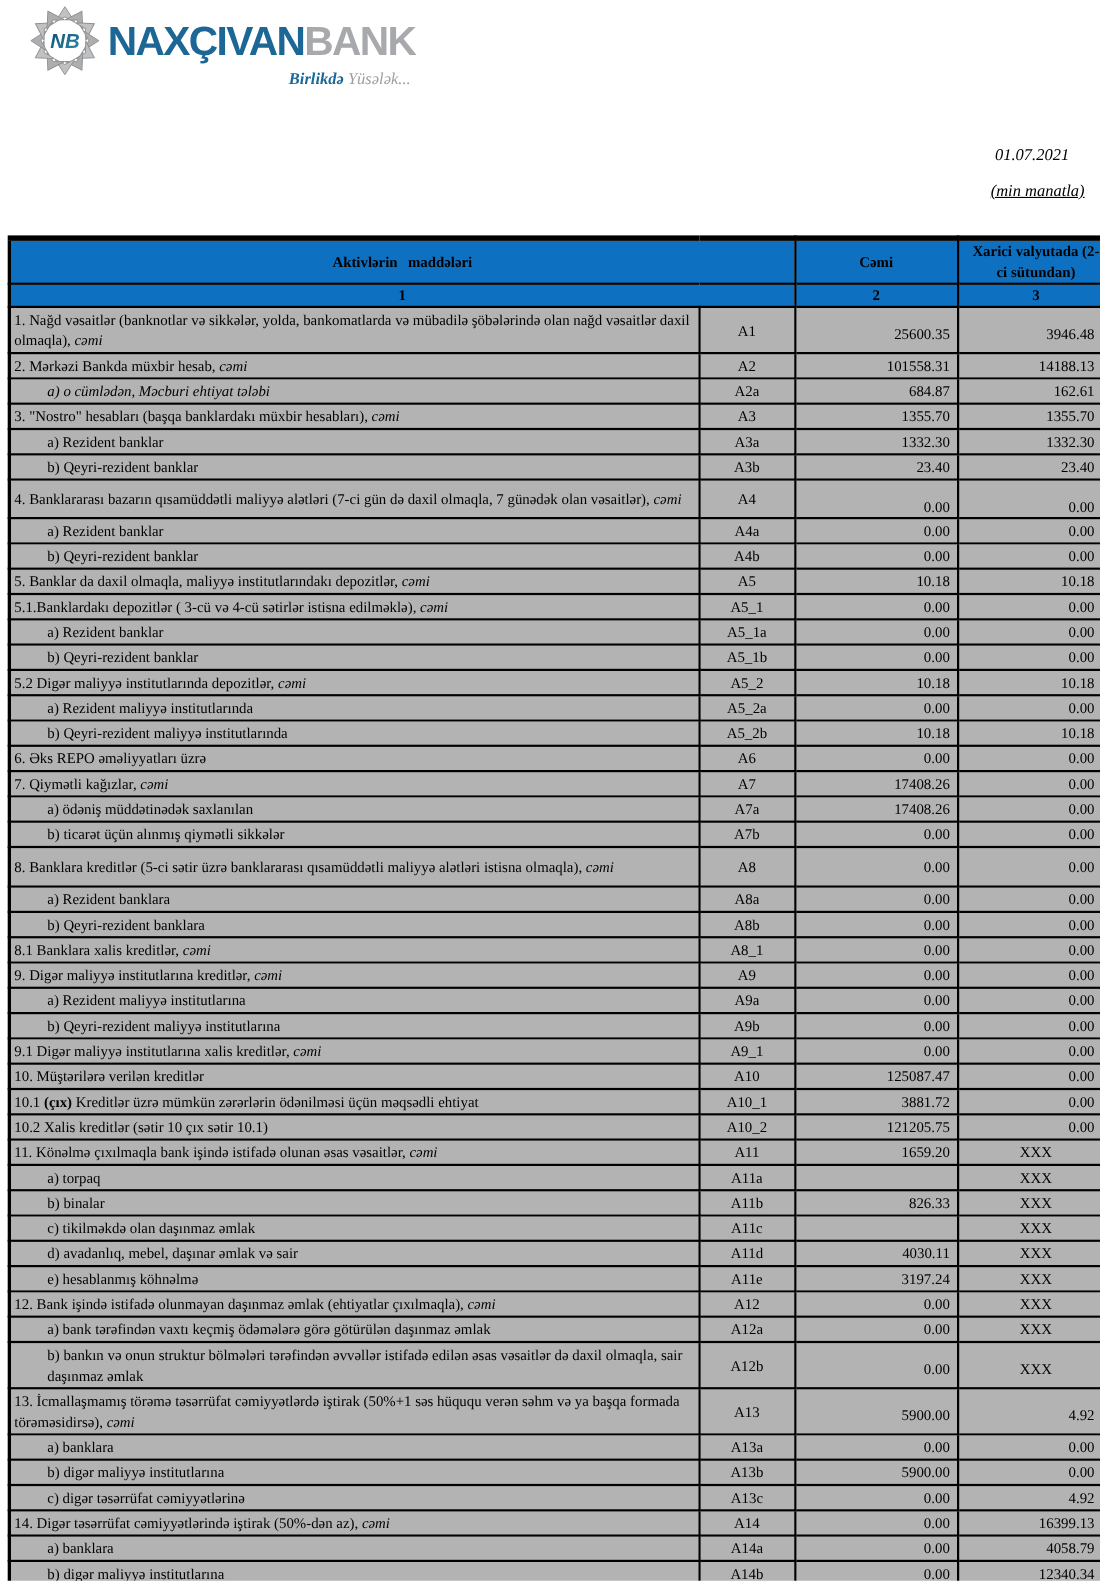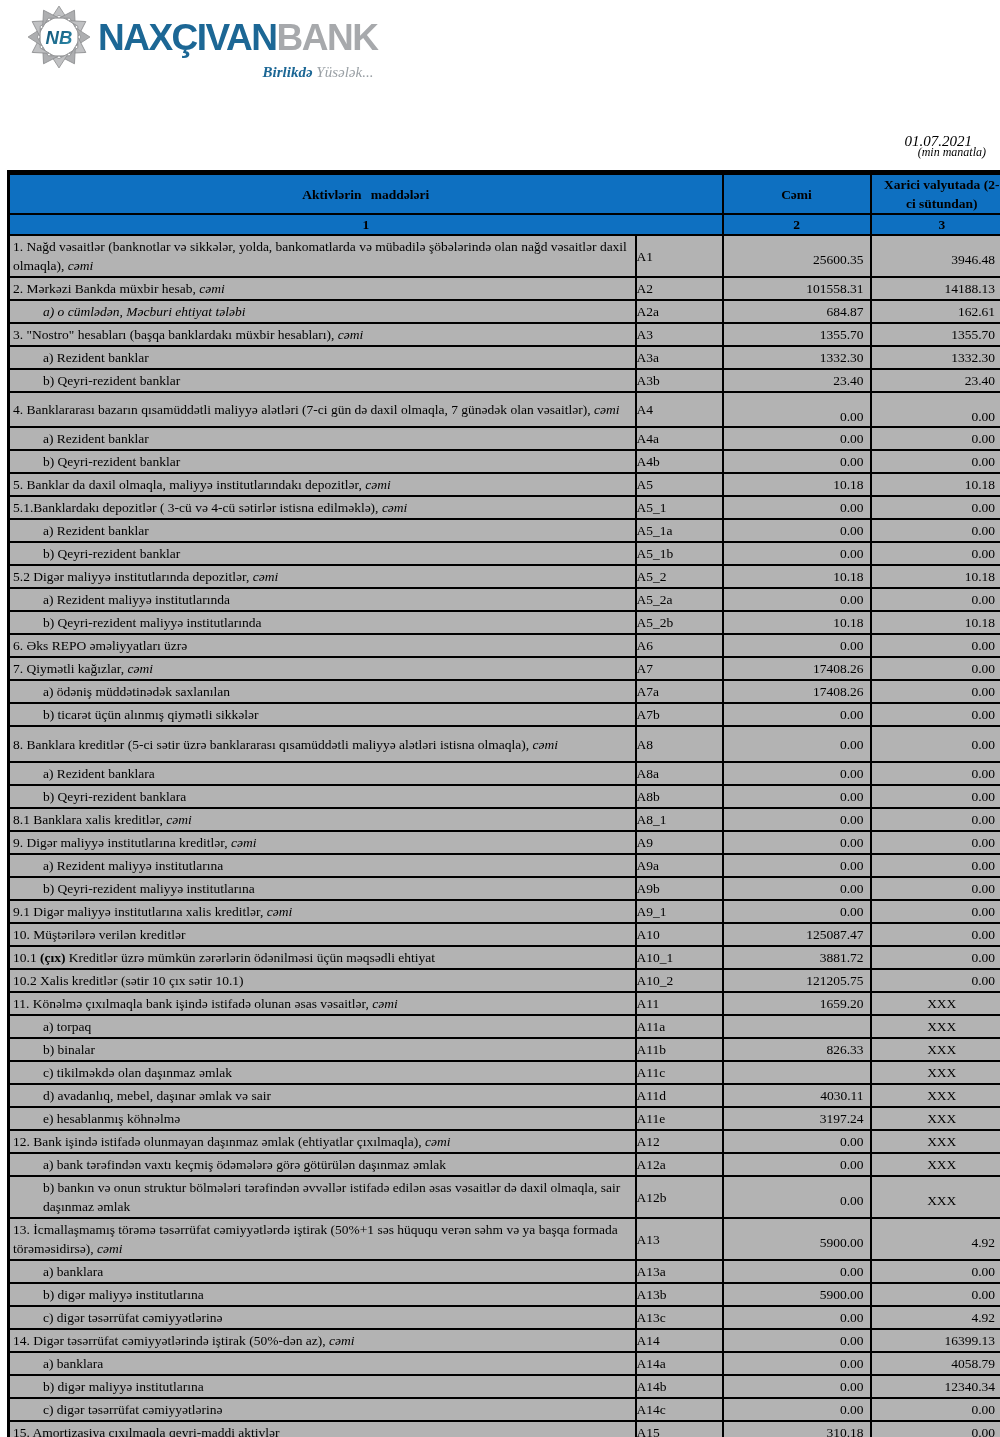--- a/index.html
+++ b/index.html
@@ -1,60 +1,60 @@
 <!DOCTYPE html>
 <html><head>
 <meta charset="utf-8">
 <style>
   html,body{margin:0;padding:0;}
   body{
     width:1000px;height:1437px;overflow:hidden;position:relative;
     background:#ffffff;font-family:"Liberation Serif",serif;color:#000;
   }
   
-  .top{position:relative;height:170px;}
+  .top{position:relative;height:214px;}
   .logo{position:absolute;left:26px;top:4px;}
   .logo-row{display:flex;align-items:center;}
   .emblem{width:66px;height:66px;flex:0 0 auto;}
   .wordmark{
     font-family:"Liberation Sans",sans-serif;font-weight:bold;
     font-size:37px;letter-spacing:-1.5px;margin-left:6px;margin-top:2px;
     white-space:nowrap;
   }
   .wm-blue{color:#1c6795;}
   .wm-gray{color:#a7a9ac;}
   .tagline{
     text-align:right;padding-right:4px;margin-top:-6px;
     font-size:15px;font-style:italic;white-space:nowrap;
   }
   .tag-blue{color:#1c6795;font-weight:bold;}
   .tag-gray{color:#9aa0a5;}
   .titles{position:absolute;left:0;top:88px;width:100%;text-align:center;
     font-weight:bold;font-size:15.5px;line-height:24px;}
   .rdate{position:absolute;right:28px;top:133px;font-size:15px;font-style:italic;}
-  .unote{position:absolute;right:14px;top:145px;font-size:12px;font-style:italic;}
+  .unote{position:absolute;right:14px;top:166px;font-size:15px;font-style:italic;text-decoration:underline;}
   
   table.bal{
     margin-left:7px;width:1005px;table-layout:fixed;border-collapse:collapse;
     border:3px solid #000;border-top-width:5px;border-bottom-width:5px;
   }
   .bal th,.bal td{border:2px solid #000;font-size:13.5px;line-height:19px;
     overflow:hidden;padding:0;}
   .bal thead th{background:#0e70c1;font-weight:bold;text-align:center;
     vertical-align:middle;}
   .bal thead tr.h1{height:40px;}
   .bal thead tr.hn{height:18px;}
   .th-items{word-spacing:6px;}
   .th-foreign span{display:block;}
   .bal tbody td{background:#b3b3b3;vertical-align:middle;}
   .bal tbody tr{height:19px;}
   .bal tbody tr.h2{height:36px;}
   td.label{text-align:left;padding:1px 4px 1px 3px;}
   td.label.ind{padding-left:33px;margin-left:44px;}
-  td.code{text-align:left;}
+  td.code{text-align:center;}
   td.num{text-align:right;padding-right:17px;}
   td.num.col2{padding-right:6px;}
   td.num.xxx{text-align:center;padding-right:0;}
   tr.twoline td.num{vertical-align:top;padding-top:14px;}
   .it{font-style:italic;}
   .bd{font-weight:bold;}
 </style>
 </head>
 <body>
 

